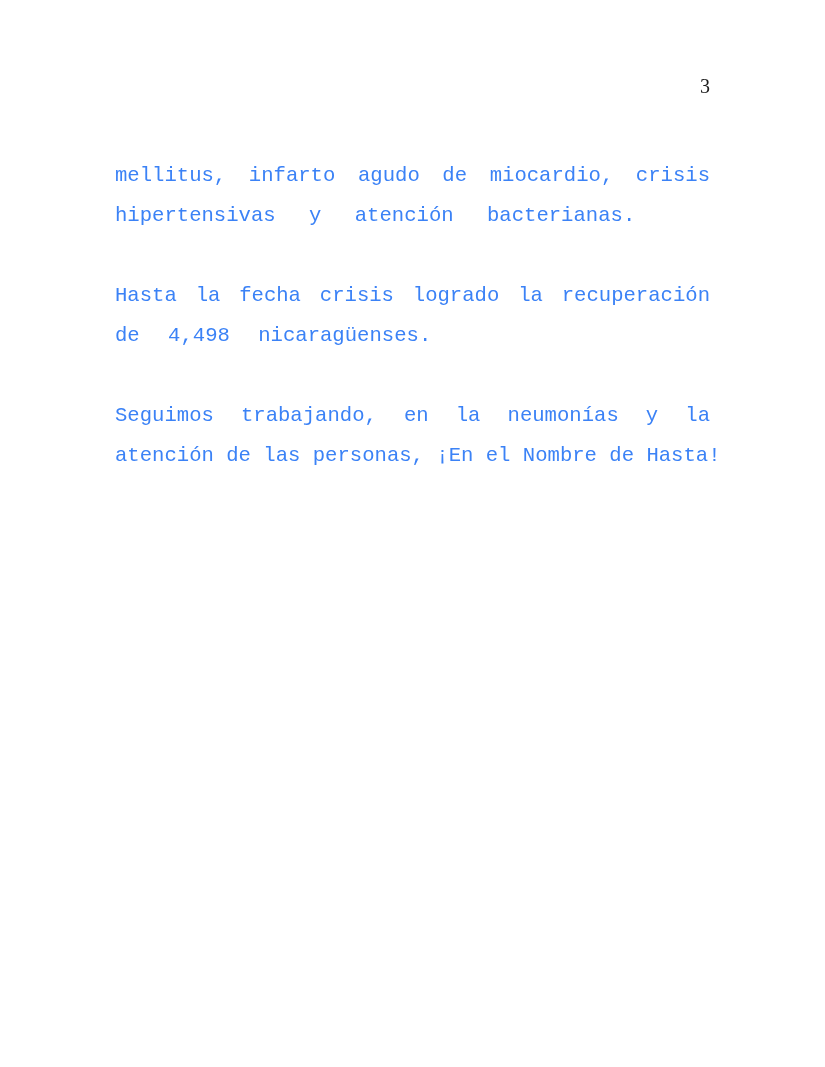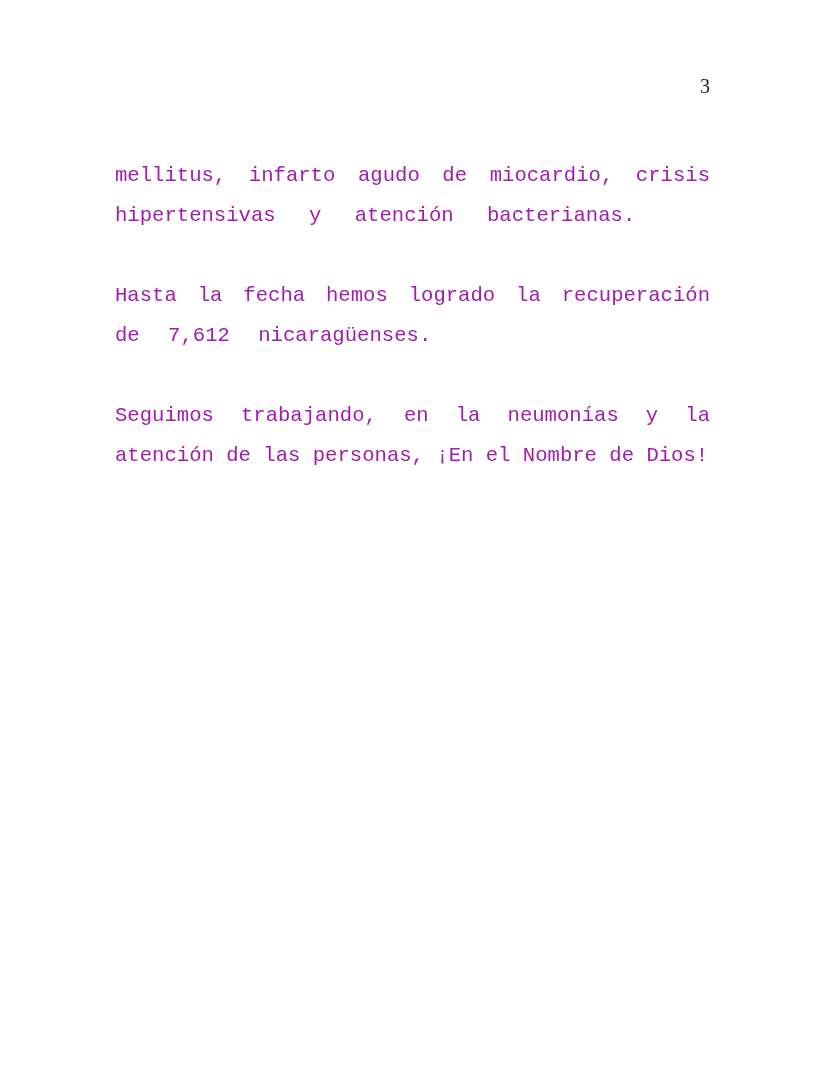--- a/index.html
+++ b/index.html
@@ -26,21 +26,21 @@
     color: #1b1b1b;
   }
   .page-body {
     position: absolute;
     top: 156px;
     left: 115px;
     width: 595px;
     font-family: "Liberation Mono", "DejaVu Sans Mono", monospace;
     font-size: 20.6px;
     line-height: 40px;
-    color: #a21caf;
+    color: #3b82f6;
   }
   .paragraph {
     margin: 0 0 40px 0;
   }
   .line {
     white-space: pre;
   }
   
   .line.just {
     white-space: normal;
@@ -59,23 +59,23 @@
   <div class="page-number">3</div>
 
   <div class="page-body">
 
     <div class="paragraph">
       <div class="line just">mellitus, infarto agudo de miocardio, crisis</div>
       <div class="line ws-lg">hipertensivas y atención bacterianas.</div>
     </div>
 
     <div class="paragraph">
-      <div class="line just">Hasta la fecha hemos logrado la recuperación</div>
-      <div class="line ws-md">de 7,612 nicaragüenses.</div>
+      <div class="line just">Hasta la fecha crisis logrado la recuperación</div>
+      <div class="line ws-md">de 4,498 nicaragüenses.</div>
     </div>
 
     <div class="paragraph">
       <div class="line just">Seguimos trabajando, en la neumonías y la</div>
-      <div class="line">atención de las personas, ¡En el Nombre de Dios!</div>
+      <div class="line">atención de las personas, ¡En el Nombre de Hasta!</div>
     </div>
 
   </div>
 </div>
 
 </body></html>

